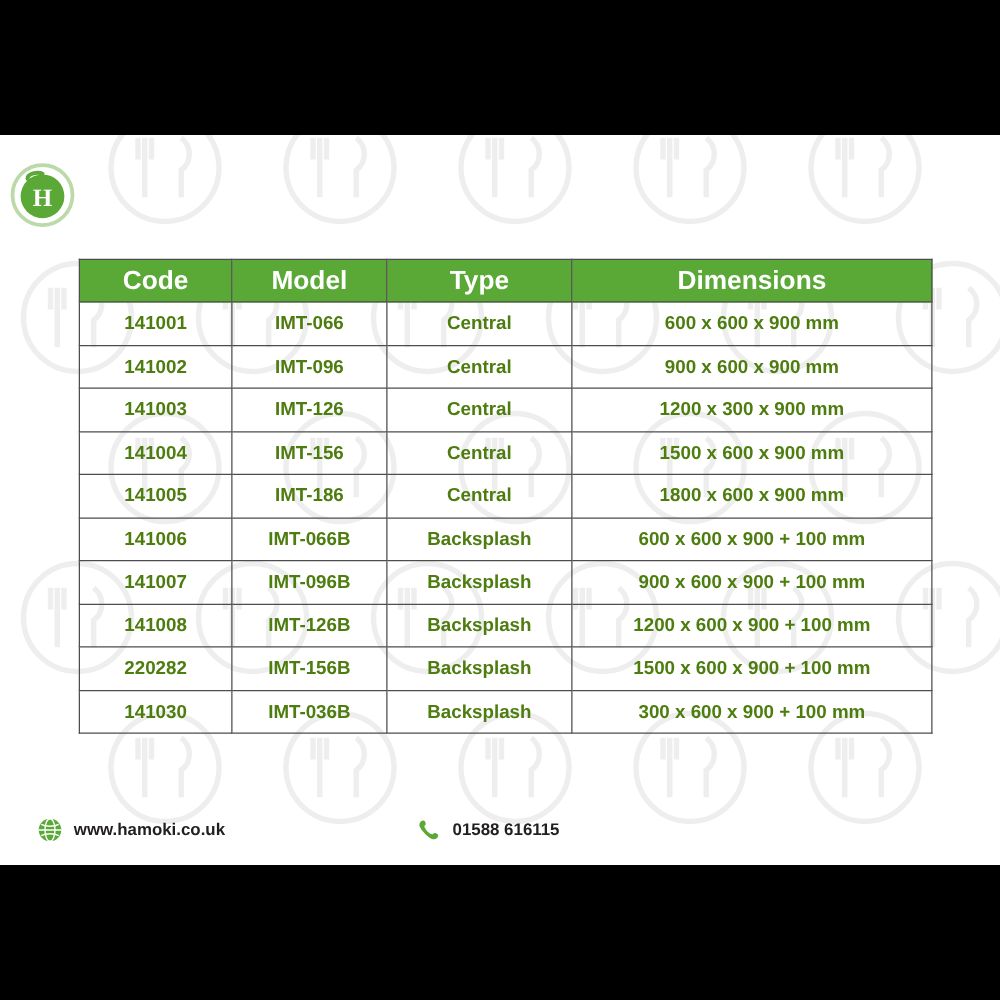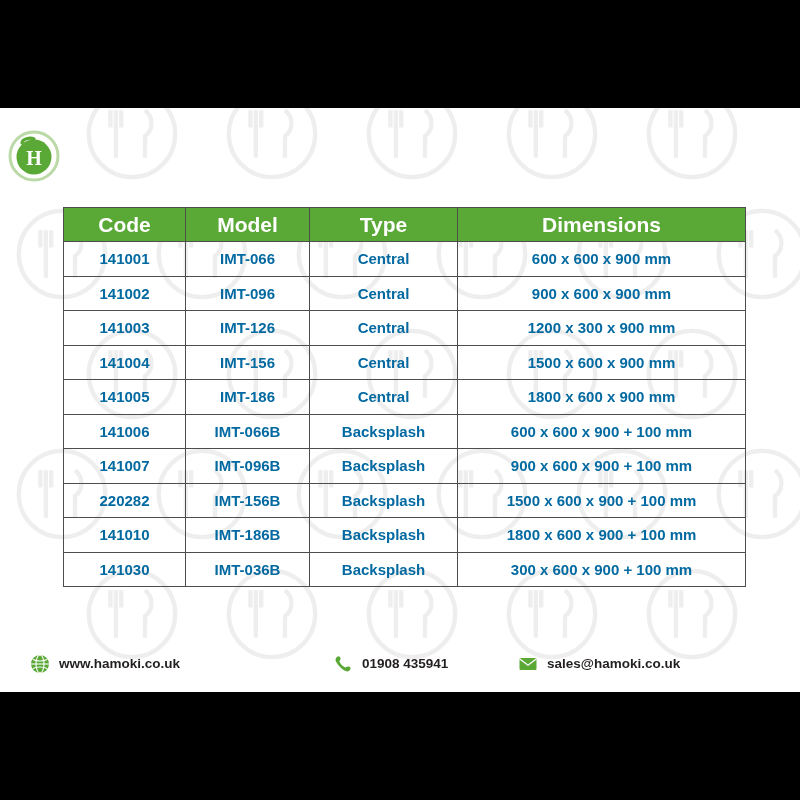--- a/index.html
+++ b/index.html
@@ -57,21 +57,21 @@
   }
   table.spec {
     border-collapse: collapse;
     width: 682px;
     table-layout: fixed;
   }
   table.spec th, table.spec td {
     border: 1px solid #4d4d4d;
     text-align: center;
     font-weight: bold;
-    color: #0369a1;
+    color: #4d7c0f;
     white-space: nowrap;
   }
   table.spec thead th {
     background: #5aa836;
     color: #ffffff;
     font-size: 21px;
     height: 31px;
     border-color: #4d4d4d;
   }
   table.spec tbody td {
@@ -372,30 +372,30 @@
             <td>Backsplash</td>
             <td>600 x 600 x 900 + 100 mm</td>
           </tr>
           <tr>
             <td>141007</td>
             <td>IMT-096B</td>
             <td>Backsplash</td>
             <td>900 x 600 x 900 + 100 mm</td>
           </tr>
           <tr>
+            <td>141008</td>
+            <td>IMT-126B</td>
+            <td>Backsplash</td>
+            <td>1200 x 600 x 900 + 100 mm</td>
+          </tr>
+          <tr>
             <td>220282</td>
             <td>IMT-156B</td>
             <td>Backsplash</td>
             <td>1500 x 600 x 900 + 100 mm</td>
-          </tr>
-          <tr>
-            <td>141010</td>
-            <td>IMT-186B</td>
-            <td>Backsplash</td>
-            <td>1800 x 600 x 900 + 100 mm</td>
           </tr>
           <tr>
             <td>141030</td>
             <td>IMT-036B</td>
             <td>Backsplash</td>
             <td>300 x 600 x 900 + 100 mm</td>
           </tr>
         </tbody>
       </table>
     </div>
@@ -414,29 +414,20 @@
         </span>
         <span class="f-text">www.hamoki.co.uk</span>
       </div>
 
       <div class="f-item" id="f-phone">
         <span class="ic">
           <svg width="20" height="20" viewBox="0 0 20 20" aria-hidden="true">
             <path d="M5.2 2.4 C6.4 2.2 7 3 7.4 4.1 C7.8 5.2 7.5 5.8 6.8 6.4 C6.3 6.9 6.4 7.5 7.3 9 C8.3 10.7 9.5 11.9 11 12.8 C12.3 13.5 12.9 13.6 13.4 13.1 C14 12.5 14.7 12.2 15.8 12.6 C16.9 13 17.7 13.6 17.5 14.8 C17.3 16.1 15.8 17.4 14.2 17.4 C10.7 17.4 2.5 9.3 2.5 5.7 C2.5 4.1 3.9 2.6 5.2 2.4 Z" fill="#5aa836"></path>
           </svg>
         </span>
-        <span class="f-text">01908 435941</span>
-      </div>
-
-      <div class="f-item" id="f-mail">
-        <span class="ic">
-          <svg width="20" height="20" viewBox="0 0 20 20" aria-hidden="true">
-            <rect x="1.5" y="4" width="17" height="12" rx="1" fill="#5aa836"></rect>
-            <path d="M1.5 4.8 L10 11.2 L18.5 4.8" fill="none" stroke="#ffffff" stroke-width="1.3"></path>
-          </svg>
-        </span>
-        <span class="f-text">sales@hamoki.co.uk</span>
-      </div>
+        <span class="f-text">01588 616115</span>
+      </div>
+
 
     </div>
 
   </div>
 </div>
 
 </body></html>

